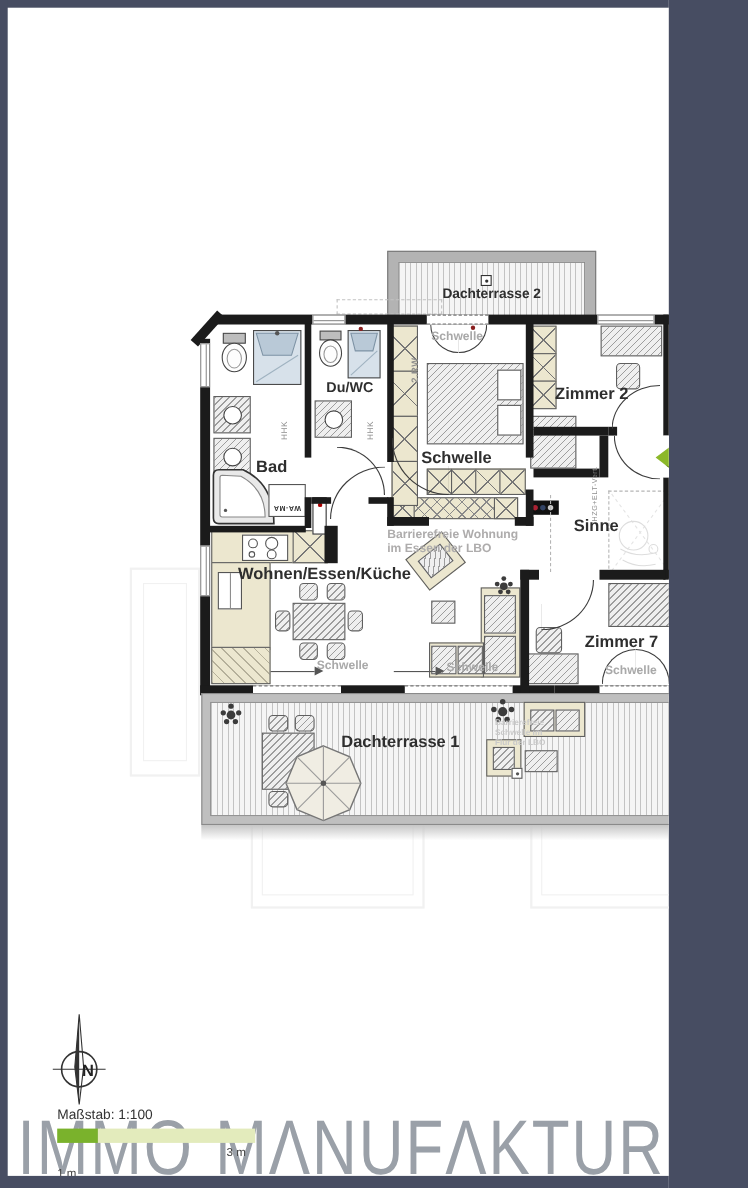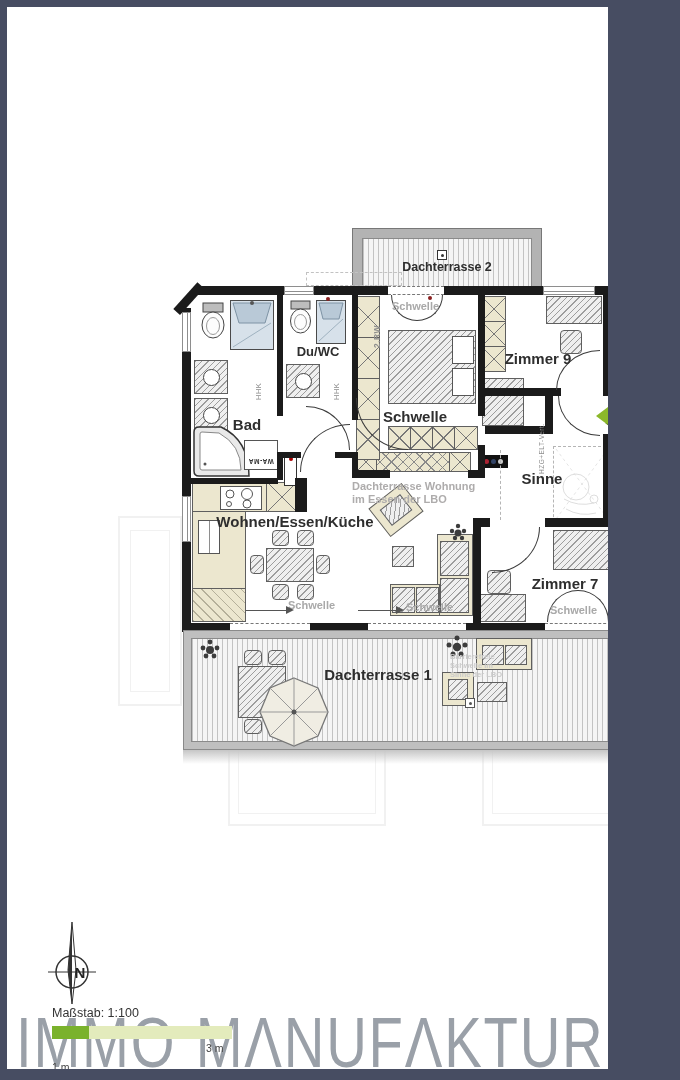--- a/index.html
+++ b/index.html
@@ -300,46 +300,46 @@
   <div class="cream" style="left:442px;top:672px;width:32px;height:34px">
     <div class="hatch" style="left:5px;top:6px;width:20px;height:21px"></div>
   </div>
   <div class="hatch" style="left:477px;top:682px;width:30px;height:20px"></div>
   <div class="win" style="left:465px;top:698px;width:10px;height:10px;border-color:#555">
     <div class="dot" style="left:3px;top:3px;width:3px;height:3px;background:#555"></div>
   </div>
   <div class="abs" style="left:450px;top:652px;width:70px;font-size:7.5px;font-weight:bold;color:#c9c9c9;line-height:9px">
     <div>Barrierefreie</div>
     <div>Schwelle im</div>
-    <div>Sinne der LBO</div>
+    <div>Flur der LBO</div>
   </div>
 
   <div class="rlabel" style="left:212px;top:416px;width:70px">Bad</div>
   <div class="slabel" style="left:280px;top:344px;width:76px">Du/WC</div>
   <div class="rlabel" style="left:370px;top:408px;width:90px">Schwelle</div>
-  <div class="rlabel" style="left:498px;top:350px;width:80px">Zimmer 9</div>
+  <div class="rlabel" style="left:498px;top:350px;width:80px">Zimmer 2</div>
   <div class="rlabel" style="left:512px;top:470px;width:60px">Sinne</div>
   <div class="rlabel" style="left:212px;top:513px;width:166px">Wohnen/Essen/Küche</div>
   <div class="rlabel" style="left:525px;top:575px;width:80px">Zimmer 7</div>
-  <div class="rlabel" style="left:308px;top:666px;width:140px">Dachterrasse 1</div>
+  <div class="rlabel" style="left:294px;top:666px;width:140px">Dachterrasse 1</div>
 
   <div class="glabel" style="left:392px;top:300px">Schwelle</div>
   <div class="glabel" style="left:288px;top:599px">Schwelle</div>
   <div class="glabel" style="left:406px;top:601px">Schwelle</div>
   <div class="glabel" style="left:550px;top:604px">Schwelle</div>
   <div class="abs" style="left:246px;top:610px;width:40px;height:1px;background:#555"></div>
   <div class="abs" style="left:286px;top:606px;width:0;height:0;border-left:8px solid #555;border-top:4.5px solid transparent;border-bottom:4.5px solid transparent"></div>
   <div class="abs" style="left:358px;top:610px;width:38px;height:1px;background:#555"></div>
   <div class="abs" style="left:396px;top:606px;width:0;height:0;border-left:8px solid #555;border-top:4.5px solid transparent;border-bottom:4.5px solid transparent"></div>
 
   <div class="vtext" style="left:372px;top:304px;height:44px;font-size:8.5px;font-weight:bold">2.RW</div>
   <div class="vtext" style="left:538px;top:398px;height:76px;font-size:6.5px">HZG+ELT-Vert.</div>
 
   <div class="abs" style="left:352px;top:480px;width:140px;font-size:11px;font-weight:bold;color:#aeacac;line-height:13px">
-    <div>Dachterrasse Wohnung</div>
+    <div>Barrierefreie Wohnung</div>
     <div>im Essen der LBO</div>
   </div>
 
   <svg class="abs front" style="left:594px;top:397px" width="28" height="38">
     <polygon points="26,1 26,37 2,19" fill="#8cb82a"></polygon>
     <polygon points="26,30 26,37 11,26" fill="#64831c"></polygon>
   </svg>
 
   <div class="abs" style="left:16px;top:1002px;width:660px;color:#9aa0a8;font-size:64px;white-space:nowrap;letter-spacing:2px;transform:scale(.88,1.1);transform-origin:0 0;z-index:2">
     <span style="margin-right:22px">IMMO</span><span>MΛNUFΛKTUR</span><span style="font-size:28px;font-weight:bold;vertical-align:28px;margin-left:6px;letter-spacing:1px">BW</span>

